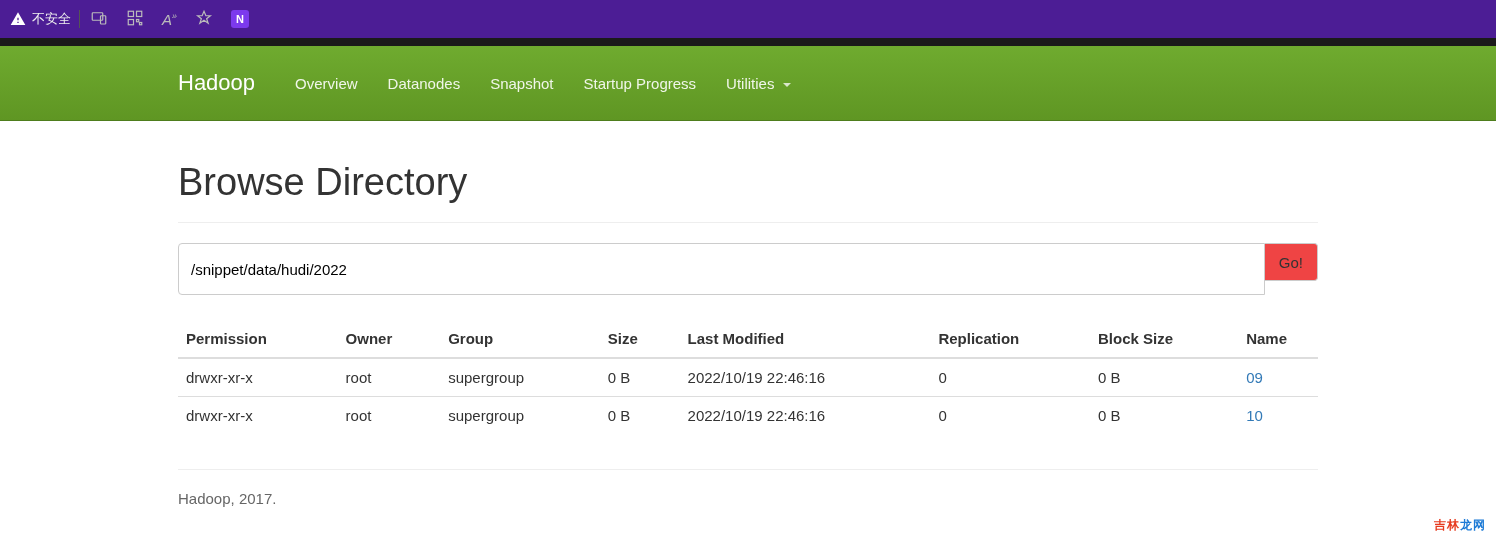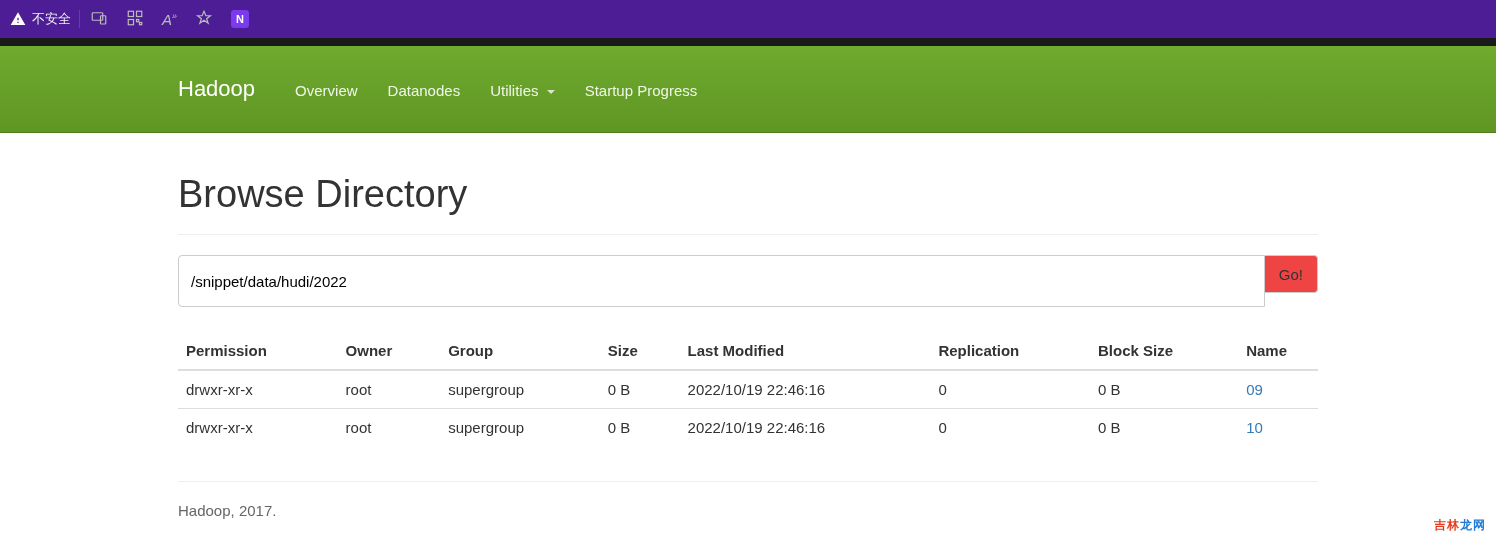--- a/index.html
+++ b/index.html
@@ -30,22 +30,22 @@
       background: linear-gradient(#6fab2f, #5f9623);
       min-height: 50px;
       display: flex;
       align-items: center;
       border-bottom: 1px solid #4e7d1d;
     }
     .nav-inner {
       width: 1170px;
       margin: 0 auto;
       display: flex;
-      align-items: flex-end;
-      padding: 18px 15px;
+      align-items: center;
+      padding: 12px 15px;
     }
     .nav-brand {
       color: #fff;
       font-size: 22px;
       padding: 12px 15px 12px 0;
       margin-right: 10px;
     }
     .nav-item {
       color: #f0f6e9;
       padding: 15px 15px;
@@ -156,25 +156,26 @@
     <span class="badge">N</span>
   </div>
 </div>
 <div class="tab-strip"></div>
 
 <div class="nav">
   <div class="nav-inner">
     <div class="nav-brand">Hadoop</div>
     <div class="nav-item">Overview</div>
     <div class="nav-item">Datanodes</div>
+    <div class="nav-item">Snapshot</div>
+    <div class="nav-item">Startup Progress</div>
     <div class="nav-item">
       <span>Utilities</span>
       <span class="caret"></span>
     </div>
-    <div class="nav-item">Startup Progress</div>
   </div>
 </div>
 
 <div class="container">
   <h1 class="page-title">Browse Directory</h1>
   <hr class="sep">
 
   <div class="path-row">
     <input class="path-input" type="text" value="/snippet/data/hudi/2022" style="">
     <button class="go-btn">Go!</button>

